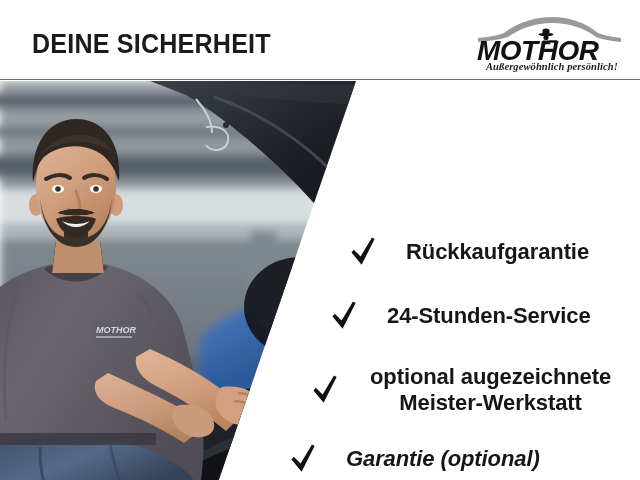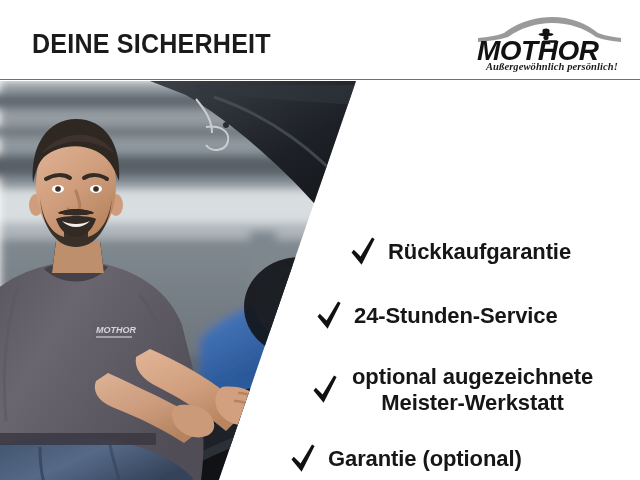--- a/index.html
+++ b/index.html
@@ -79,20 +79,21 @@
     top: 73px;
     width: 340px;
     height: 407px;
   }
 
   .benefit-row {
     position: absolute;
     display: flex;
     align-items: center;
     white-space: nowrap;
+    gap: 18px;
   }
 
   .check {
     flex: 0 0 auto;
     width: 26px;
     height: 34px;
     position: relative;
     margin-right: 12px;
   }
   .check svg { display:block; width: 26px; height: 34px; }
@@ -102,23 +103,23 @@
     font-size: 22px;
     font-weight: bold;
     color: #161616;
     line-height: 1.16;
     letter-spacing: -0.1px;
   }
   .benefit-label .l2 { display: block; text-align: center; }
 
   
   #row-0 { left: 50px;  top: 154px; }
-  #row-1 { left: 16px;  top: 218px; }
+  #row-1 { left: 31px;  top: 218px; }
   #row-2 { left: 12px;  top: 283px; align-items: center; }
-  #row-3 { left: -10px; top: 361px; }
+  #row-3 { left: -10px; top: 361px; font-style: italic; }
 
   #row-2 .check { margin-right: 14px; }
 </style>
 </head>
 <body>
 
 <div id="page">
 
   <div class="header">
 

